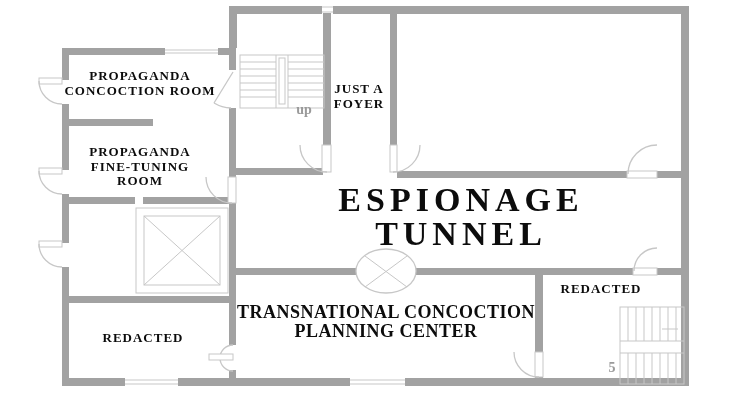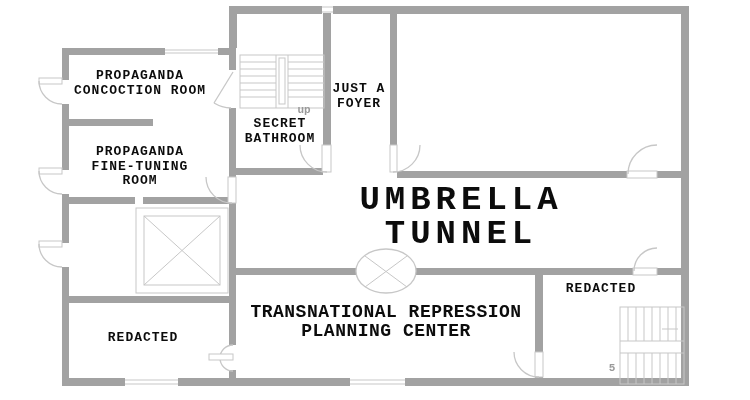--- a/index.html
+++ b/index.html
@@ -4,38 +4,38 @@
 <style>
   :root{
     --wall:#a2a2a2;
     --line:#c7c7c7;
     --text:#0c0c0c;
     --bg:#ffffff;
   }
   html,body{margin:0;padding:0;background:#fff;}
   .plan{
     position:relative;width:724px;height:400px;background:var(--bg);
-    font-family:Liberation Mono, monospace;
+    font-family:Liberation Serif, serif;
     overflow:hidden;
   }
   .plan svg{position:absolute;left:0;top:0;}
   .wall{fill:var(--wall);stroke:none;}
   .thin{fill:none;stroke:var(--line);stroke-width:1.3;}
   .thin2{fill:none;stroke:var(--line);stroke-width:1;}
   .leaf{fill:#ffffff;stroke:var(--line);stroke-width:1;}
   .fillw{fill:#ffffff;stroke:var(--line);stroke-width:1.3;}
   .lbl{
     position:absolute;transform:translate(-50%,-50%);
     text-align:center;white-space:pre-line;font-weight:700;color:var(--text);
   }
   .lbl-sm{font-size:13px;letter-spacing:1px;line-height:1.12;}
   .lbl-md{font-size:18px;letter-spacing:0.5px;line-height:1.05;}
   .lbl-xl{font-size:38px;letter-spacing:5px;line-height:1;}
   .lbl-lg{font-size:34px;letter-spacing:5px;line-height:1;}
-  .lbl-tiny{font-size:11px;letter-spacing:0;font-weight:700;color:#9a9a9a;}
+  .lbl-tiny{font-size:14px;letter-spacing:0;font-weight:700;color:#9a9a9a;}
 </style>
 </head>
 <body>
 
 <div class="plan">
 
   <svg width="750" height="400" viewBox="0 0 750 400">
 
     <g>
       <rect class="wall" x="232" y="6" width="90" height="8"></rect>
@@ -139,25 +139,23 @@
       <path class="thin2" d="M 365 256 L 407 287 M 407 256 L 365 287"></path>
     </g>
   </svg>
 
   <div class="lbl lbl-sm" style="left:140px;top:84px">PROPAGANDA
 CONCOCTION ROOM</div>
   <div class="lbl lbl-sm" style="left:140px;top:167px">PROPAGANDA
 FINE-TUNING
 ROOM</div>
   <div class="lbl lbl-sm" style="left:143px;top:338px">REDACTED</div>
-  <div class="lbl lbl-sm" style="left:280px;top:132px">SECRET
-BATHROOM</div>
   <div class="lbl lbl-sm" style="left:359px;top:97px">JUST A
 FOYER</div>
-  <div class="lbl lbl-lg" style="left:461px;top:217px">UMBRELLA TUNNEL</div>
-  <div class="lbl lbl-md" style="left:386px;top:322px">TRANSNATIONAL REPRESSION
+  <div class="lbl lbl-lg" style="left:461px;top:217px">ESPIONAGE TUNNEL</div>
+  <div class="lbl lbl-md" style="left:386px;top:322px">TRANSNATIONAL CONCOCTION
 PLANNING CENTER</div>
   <div class="lbl lbl-sm" style="left:601px;top:289px">REDACTED</div>
 
   <div class="lbl lbl-tiny" style="left:304px;top:110px">up</div>
   <div class="lbl lbl-tiny" style="left:612px;top:368px">5</div>
 
 </div>
 
 </body></html>

